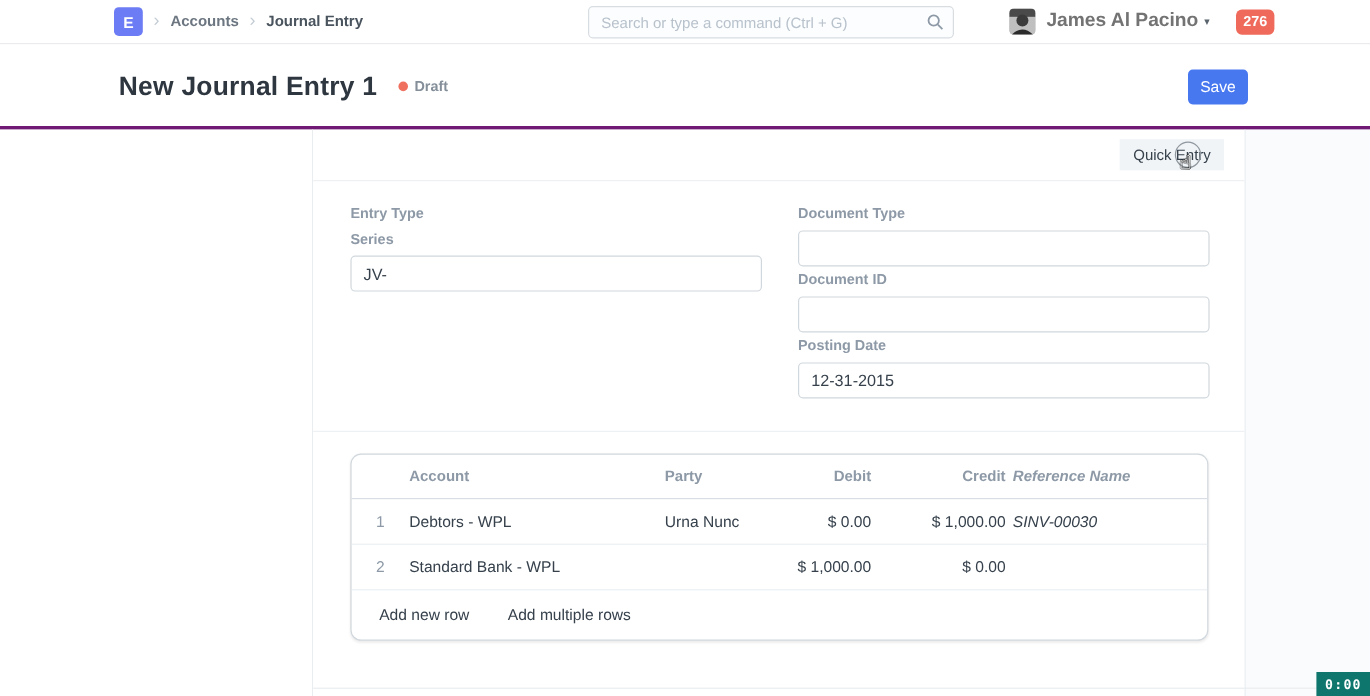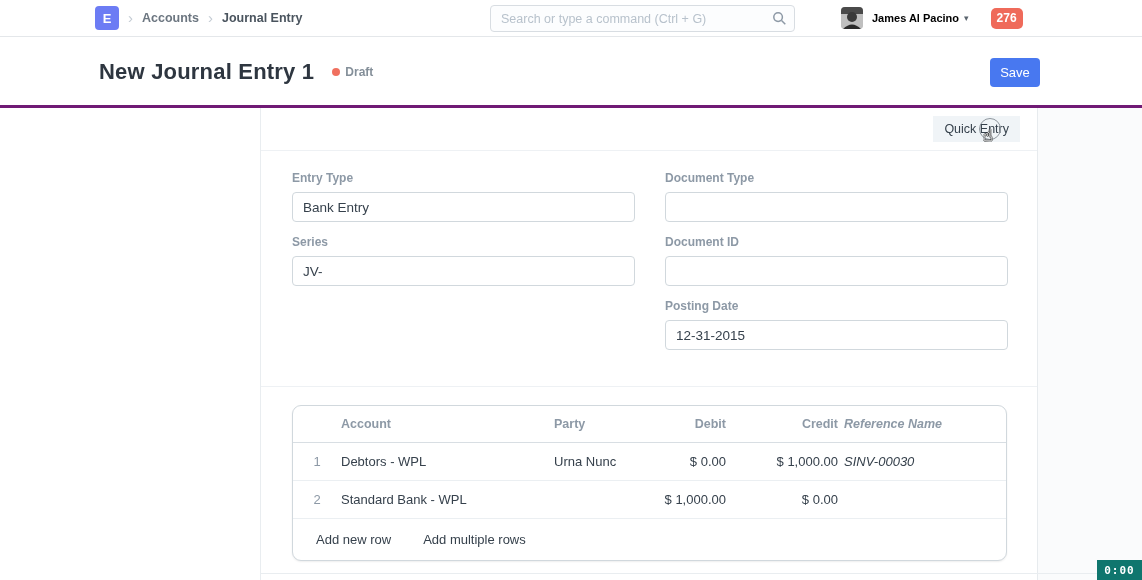--- a/index.html
+++ b/index.html
@@ -29,22 +29,22 @@
     border-radius:4px; background:#fcfdfe; padding:0 30px 0 10px;
     font-size:12.5px; color:#36414c; outline:none;
     font-family:"Liberation Sans", sans-serif; }
   .nav-search input::placeholder { color:#b8c2cc; }
   .search-icon { position:absolute; right:8px; top:6px; width:15px; height:15px; }
 
   .nav-right { position:absolute; left:841px; top:0; height:36px;
     display:flex; align-items:center; }
   .avatar { width:22px; height:22px; border-radius:4px; overflow:hidden;
     background:#c9c9c9; cursor:pointer; }
-  .user-name { margin-left:9px; font-size:11px; font-weight:bold;
-    color:#000000; cursor:pointer; }
+  .user-name { margin-left:9px; font-size:16px; font-weight:bold;
+    color:#737373; cursor:pointer; }
   .caret { margin-left:5px; font-size:9px; color:#5a646e; }
   .notif-badge { margin-left:22px; min-width:31px; height:21px;
     background:var(--badge_bg,#ef6a5a); color:#fff; font-size:12px;
     font-weight:bold; border-radius:5px; display:flex; align-items:center;
     justify-content:center; padding:0 6px; cursor:pointer; }
 
   
   .page-head { position:absolute; top:37px; left:0; right:0; height:71px;
     background:#fff; border-bottom:3px solid #701a75; }
   .title-wrap { position:absolute; left:99px; top:0; height:70px;
@@ -69,21 +69,21 @@
 
   .form-toolbar { height:43px; position:relative; border-bottom:1px solid #eef1f4; }
   .quick-entry-btn { position:absolute; right:17px; top:8px; height:26px;
     padding:0 11px; background:#f0f4f7; border:none; border-radius:0;
     font-size:12.5px; color:#36414c; font-family:"Liberation Sans", sans-serif;
     cursor:pointer; }
 
   .fields { display:flex; gap:30px; padding:20px 29px 23px 31px;
     border-bottom:1px solid #eef1f4; }
   .col { flex:1; }
-  .field { margin-bottom:13px; }
+  .field { margin-bottom:4px; }
   .field-label { display:block; font-size:12px; font-weight:bold;
     color:#8d99a6; margin-bottom:7px; }
   .field input { width:100%; height:30px; border:1px solid #d1d8dd;
     border-radius:4px; padding:0 10px; font-size:13.5px; color:#36414c;
     font-family:"Liberation Sans", sans-serif; background:#fff; outline:none; }
 
   .grid-section { padding:18px 30px 0 31px; }
   .grid { border:1px solid #d1d8dd; border-radius:9px;
     box-shadow:0 1px 2px rgba(0,0,0,.07); background:#fff; }
   .grid-header { height:37px; display:flex; align-items:center;
@@ -171,21 +171,20 @@
 
   <div class="form-area">
     <div class="form-toolbar">
       <button class="quick-entry-btn">Quick Entry</button>
     </div>
 
     <div class="fields">
       <div class="col">
         <div class="field">
           <label class="field-label">Entry Type</label>
-          <input type="text" value="Bank Entry" style="">
         </div>
         <div class="field">
           <label class="field-label">Series</label>
           <input type="text" value="JV-" style="">
         </div>
       </div>
       <div class="col">
         <div class="field">
           <label class="field-label">Document Type</label>
           <input type="text" value="" style="">

